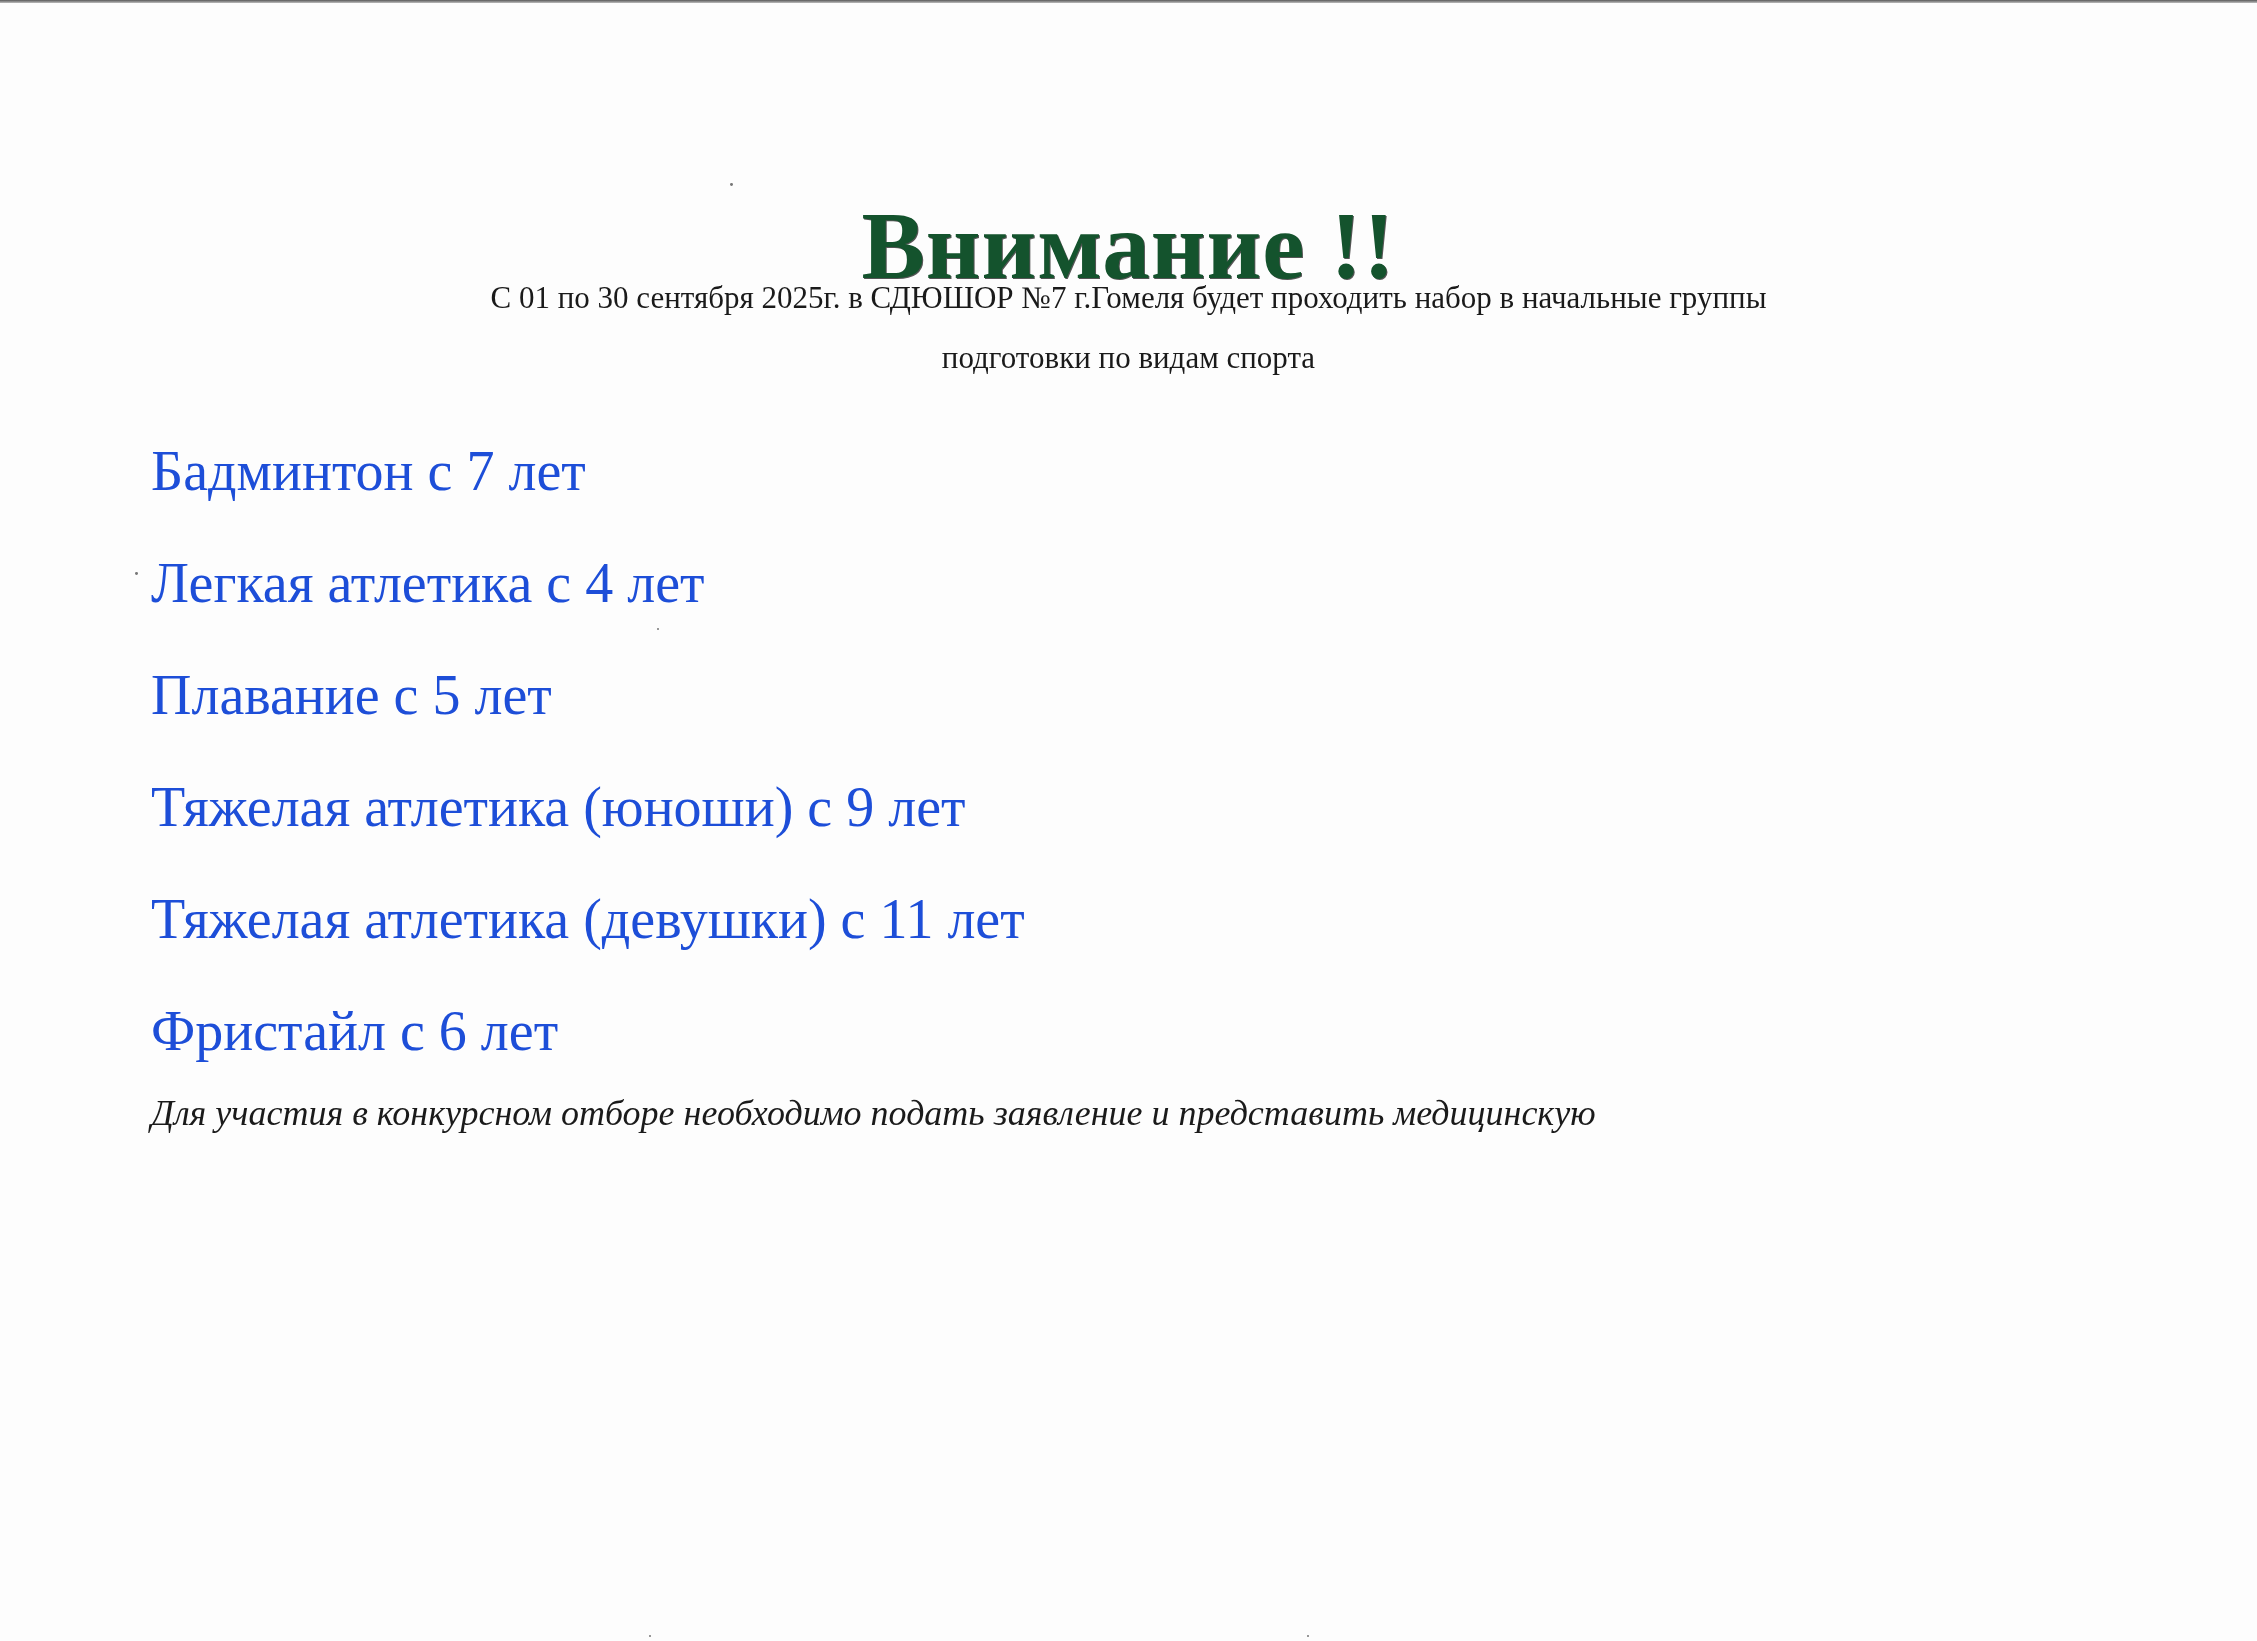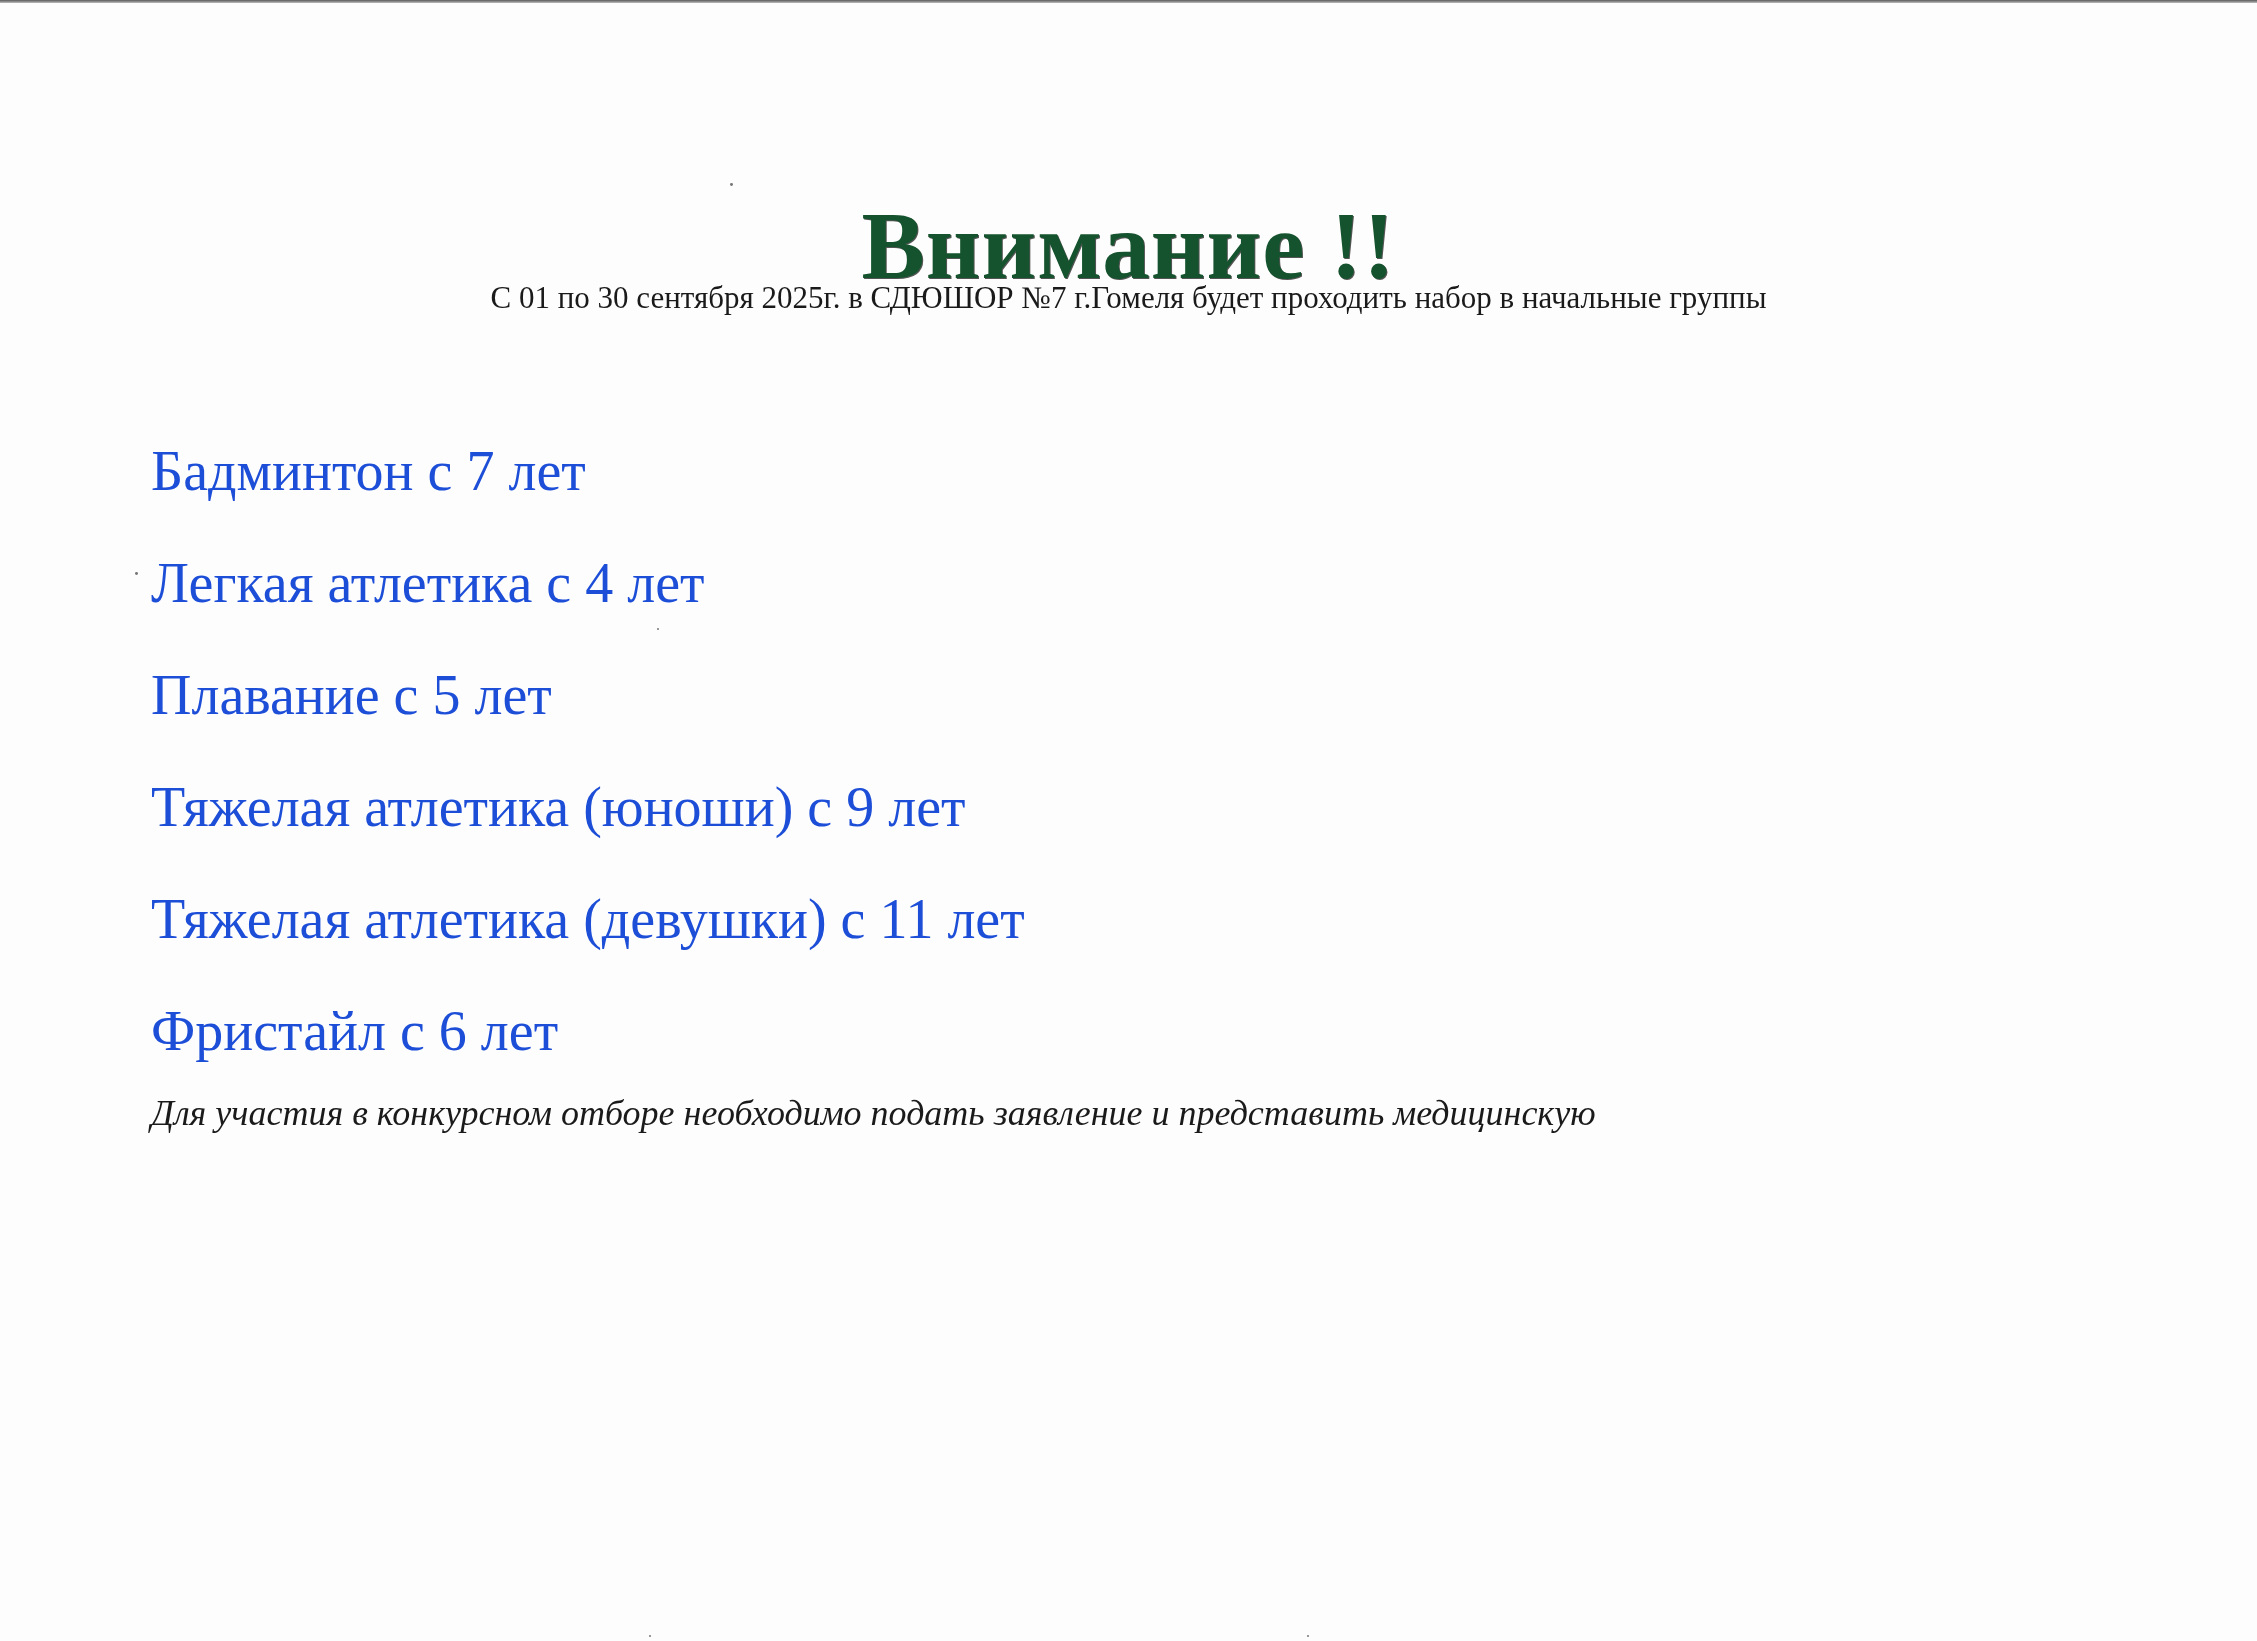--- a/index.html
+++ b/index.html
@@ -86,20 +86,21 @@
 <body>
 
 <div class="top-edge"></div>
 
 <div class="page">
 
   <h1 class="title">Внимание !!</h1>
 
   <div class="intro">
     <div>С 01 по 30 сентября 2025г. в СДЮШОР №7 г.Гомеля будет проходить набор в начальные группы</div>
+    <div>подготовки по видам спорта</div>
   </div>
 
   <ul class="sports">
     <li>Бадминтон с 7 лет</li>
     <li>Легкая атлетика с 4 лет</li>
     <li>Плавание с 5 лет</li>
     <li>Тяжелая атлетика (юноши) с 9 лет</li>
     <li>Тяжелая атлетика (девушки) с 11 лет</li>
     <li>Фристайл с 6 лет</li>
   </ul>

